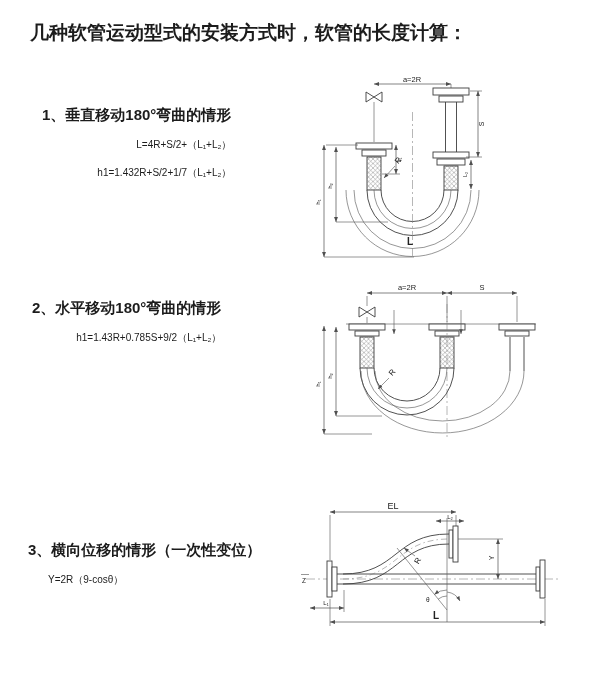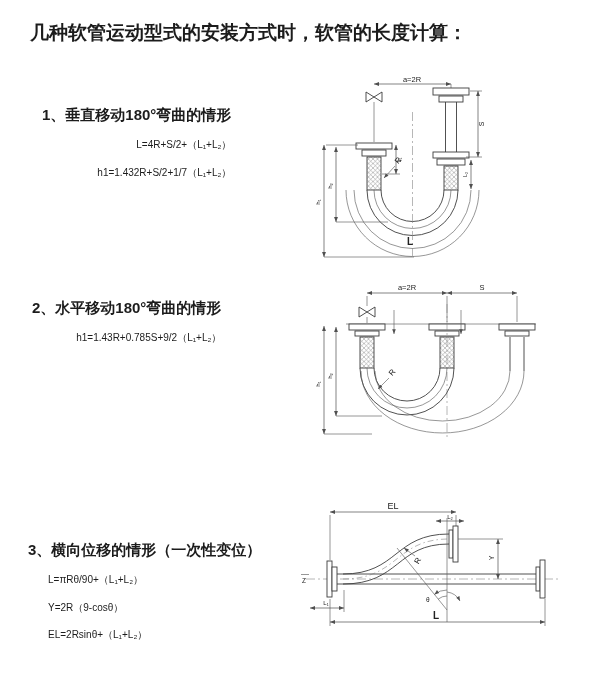--- a/index.html
+++ b/index.html
@@ -180,23 +180,21 @@
     </g>
 
     <g>
       <line class="thin" x1="79" y1="102" x2="68" y2="113" marker-end="url(#arr)"></line>
       <text x="84" y="98" font-size="8" text-anchor="middle" transform="rotate(-50,84,98)">R</text>
     </g>
   </svg>
 
   <div class="sec" id="s3" style="left:28px;top:517px;margin-top:24px;">
     <p class="hd">3、横向位移的情形（一次性变位）</p>
-    <p class="f">L=πRθ/90+（L₁+L₂）</p>
     <p class="f">Y=2R（9-cosθ）</p>
-    <p class="f">EL=2Rsinθ+（L₁+L₂）</p>
   </div>
 
   <svg style="left:298px;top:498px;" width="302" height="155" viewBox="0 0 302 155">
     <g>
       <line class="thin" x1="32" y1="17" x2="32" y2="62"></line>
       <line class="thin" x1="158" y1="17" x2="158" y2="28"></line>
       <line class="dl" x1="32" y1="14" x2="158" y2="14" marker-start="url(#arr)" marker-end="url(#arr)"></line>
       <text x="95" y="11" font-size="9" text-anchor="middle">EL</text>
     </g>
     <g>

